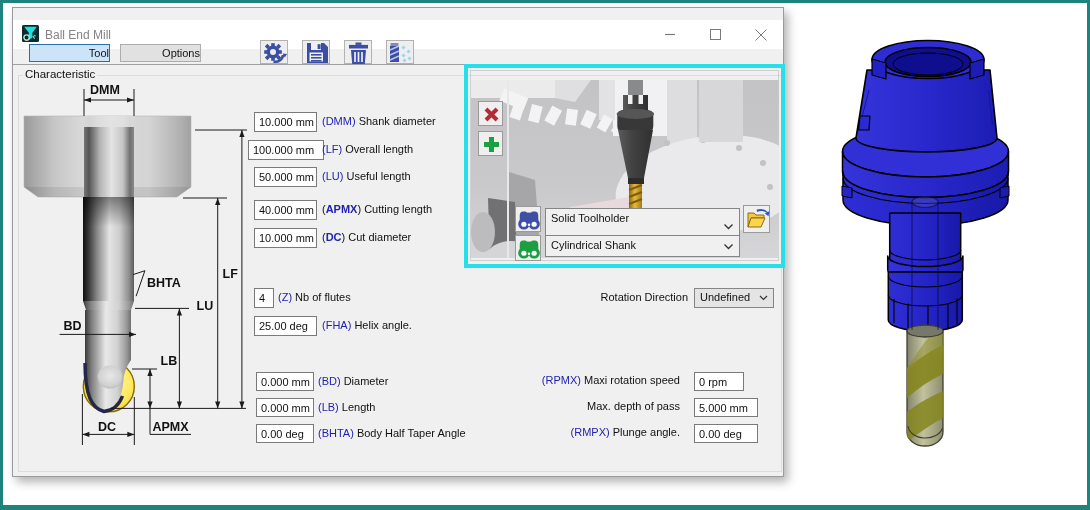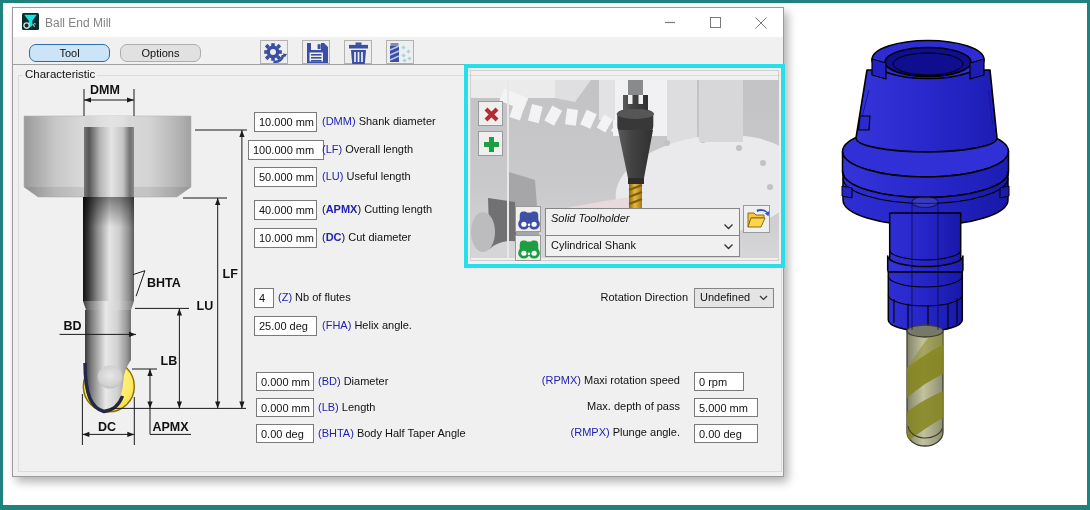--- a/index.html
+++ b/index.html
@@ -1,24 +1,24 @@
 <!DOCTYPE html>
 <html><head>
 <meta charset="utf-8">
 <style>
 * { margin:0; padding:0; box-sizing:border-box; }
 html,body { width:1090px; height:510px; overflow:hidden; }
 body { font-family:"Liberation Sans", sans-serif; background:#fff; position:relative; }
 #frame { position:absolute; left:0; top:0; width:1090px; height:510px; border:3px solid #1e837d; border-bottom-width:5px; background:#fff; }
 #dlg { position:absolute; left:9px; top:4px; width:772px; height:470px; background:#f0f0f0; border:1px solid #9b9b9b; box-shadow:4px 5px 9px rgba(0,0,0,0.3); }
-#title { position:absolute; left:0; top:0; width:770px; height:29px; background:#fff; }
+#title { position:absolute; left:0; top:12px; width:770px; height:29px; background:#fff; }
 #title .txt { position:absolute; left:32px; top:8px; font-size:12px; color:#848484; }
 #appicon { position:absolute; left:9px; top:5px; width:17px; height:17px; }
 .wbtn { position:absolute; top:0; height:30px; width:30px; }
-.tabbtn { position:absolute; width:81px; height:18px; font-size:11px; text-align:center; line-height:16px; color:#111;border-radius:7px; }
+.tabbtn { position:absolute; width:81px; height:18px; font-size:11px; text-align:right; line-height:16px; color:#111; }
 #tab1 { left:16px; top:36px; background:#cce4f7; border:1px solid #2d6da3; }
 #tab2 { left:107px; top:36px; background:#e1e1e1; border:1px solid #adadad; }
 .icobtn { position:absolute; top:32px; width:28px; height:24px; border:1px solid #b2b2b2; background:#eeeeee; }
 .icobtn svg { position:absolute; left:1px; top:1px; }
 #tbline { position:absolute; left:0px; top:56px; width:770px; height:0px; border-top:1px solid #a0a0a0; }
 .group { position:absolute; border:1px solid #dcdcdc; }
 .group .glabel { position:absolute; top:-8px; left:4px; background:#f0f0f0; padding:0 2px; font-size:11.5px; color:#111; }
 .fld { position:absolute; background:#fff; border:1px solid #7a7a7a; font-size:11px; color:#111; line-height:18px; padding-left:4px; white-space:nowrap; overflow:hidden; height:20px; }
 .lab { position:absolute; font-size:11px; color:#111; white-space:nowrap; }
 .bl { color:#2222b0; }
@@ -261,21 +261,21 @@
             <path d="M2.5 15 L2.5 7 Q2.5 3.2 5.8 3.2 L7.4 3.2 Q9.3 3.2 9.3 5.2 L9.3 6.5 L12.7 6.5 L12.7 5.2 Q12.7 3.2 14.6 3.2 L16.2 3.2 Q19.5 3.2 19.5 7 L19.5 15 Z"></path>
             <rect x="9" y="4.2" width="4" height="5"></rect>
             <circle cx="6.3" cy="14.6" r="5.2"></circle>
             <circle cx="15.7" cy="14.6" r="5.2"></circle>
           </g>
           <circle cx="6.3" cy="14.9" r="2.4" fill="#fff"></circle>
           <circle cx="15.7" cy="14.9" r="2.4" fill="#fff"></circle>
           <circle cx="11" cy="15.3" r="1.1" fill="#fff"></circle>
         </svg>
       </div>
-  <div class="combo" style="left:532px; top:200px; width:195px; height:36px; z-index:3;font-style:italic;">
+  <div class="combo" style="left:532px; top:200px; width:195px; height:36px; z-index:3;">
         <span class="ctext" style="top:3px">Solid Toolholder</span>
         <svg class="chev" width="11" height="9" viewBox="0 0 11 9">
           <path d="M1.5 2.5 l4 4 l4-4" stroke="#333" stroke-width="1.3" fill="none"></path>
         </svg>
       </div>
   <div class="sqbtn" style="left:730px; top:197px; width:27px; height:28px;">
         <svg width="25" height="26" viewBox="0 0 25 26">
      <path d="M3 8 v12 l3-9 h13 v-3 h-8 l-2-2 h-6 z" fill="#f6c63f" stroke="#8a6d1a" stroke-width="1"></path>
      <path d="M6 11 h14 l-4 9 h-13 z" fill="#fcd648" stroke="#8a6d1a" stroke-width="1"></path>
      <path d="M12 5 a7 5 0 0 1 10 1 l-2.5 .3 4 3 1-5 -1.8 .8 a9 6.5 0 0 0 -11-2.6 z" fill="#2f55c4"></path>

